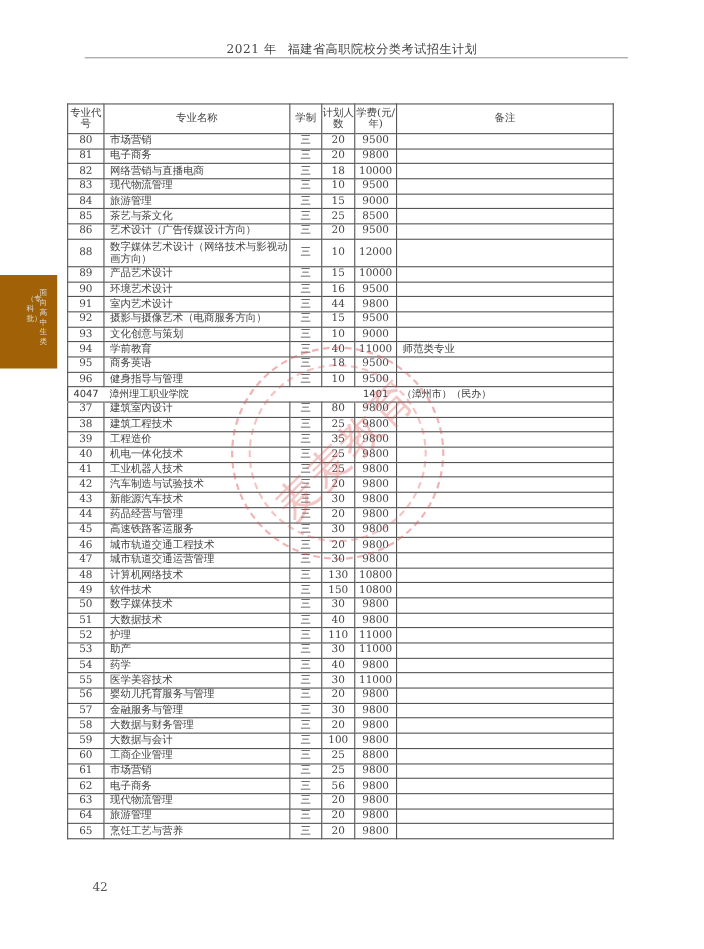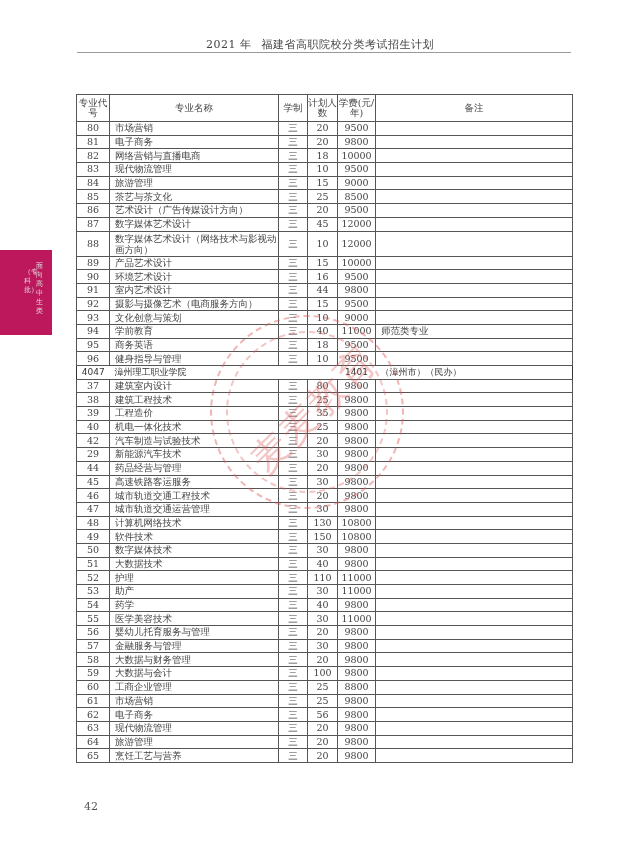--- a/index.html
+++ b/index.html
@@ -1,25 +1,25 @@
 <!DOCTYPE html>
 <html><head>
 <meta charset="utf-8">
 <style>
   html, body { margin:0; padding:0; }
   body { width:640px; height:863px; background:#ffffff; position:relative; overflow:hidden;
          font-family:"DejaVu Serif","Liberation Serif",serif; color:#333; }
   .header-title { position:absolute; left:0; width:640px; top:37px; text-align:center; font-size:11px; color:#444; letter-spacing:0.5px; }
   .header-title .yr { margin-right:10px; }
   .header-rule { position:absolute; left:77px; width:494px; top:52px; border-top:1px solid #999; }
-  .side-tab { position:absolute; left:0; top:250px; width:52px; height:85px; background:#be185d; }
+  .side-tab { position:absolute; left:0; top:250px; width:52px; height:85px; background:#a16207; }
   .side-tab .col { position:absolute; top:12px; width:10px; font-size:7px; line-height:9px; color:#ddd; font-family:"DejaVu Sans",sans-serif; }
   .side-tab .c1 { left:36px; }
   .side-tab .c2 { left:24px; top:18px; }
-  table.plan { position:absolute; left:76px; top:94px; width:496px; border-collapse:collapse; table-layout:fixed; font-size:9.5px; }
+  table.plan { position:absolute; left:61px; top:94px; width:496px; border-collapse:collapse; table-layout:fixed; font-size:9.5px; }
   table.plan td, table.plan th { border:1px solid #555; padding:0; height:12.7px; line-height:12px; color:#444; font-weight:normal; }
   table.plan th { font-size:9.5px; line-height:10px; height:26px; color:#444; }
   table.plan { border:1.5px solid #333; }
   .c-code { text-align:center; }
   .c-name { text-align:left; padding-left:5px !important; }
   .c-sys { text-align:center; }
   .c-num { text-align:center;margin-left:16px; }
   .c-fee { text-align:center; }
   .c-note { text-align:left; padding-left:5px !important; }
   tr.tall td { height:24px; line-height:11px; }
@@ -113,28 +113,20 @@
         <td class="c-note"></td>
       </tr>
       <tr>
         <td class="c-code">86</td>
         <td class="c-name">艺术设计（广告传媒设计方向）</td>
         <td class="c-sys">三</td>
         <td class="c-num">20</td>
         <td class="c-fee">9500</td>
         <td class="c-note"></td>
       </tr>
-      <tr>
-        <td class="c-code">87</td>
-        <td class="c-name">数字媒体艺术设计</td>
-        <td class="c-sys">三</td>
-        <td class="c-num">45</td>
-        <td class="c-fee">12000</td>
-        <td class="c-note"></td>
-      </tr>
       <tr class="tall">
         <td class="c-code">88</td>
         <td class="c-name">数字媒体艺术设计（网络技术与影视动画方向）</td>
         <td class="c-sys">三</td>
         <td class="c-num">10</td>
         <td class="c-fee">12000</td>
         <td class="c-note"></td>
       </tr>
       <tr>
         <td class="c-code">89</td>
@@ -236,29 +228,37 @@
       </tr>
       <tr>
         <td class="c-code">40</td>
         <td class="c-name">机电一体化技术</td>
         <td class="c-sys">三</td>
         <td class="c-num">25</td>
         <td class="c-fee">9800</td>
         <td class="c-note"></td>
       </tr>
       <tr>
+        <td class="c-code">41</td>
+        <td class="c-name">工业机器人技术</td>
+        <td class="c-sys">三</td>
+        <td class="c-num">25</td>
+        <td class="c-fee">9800</td>
+        <td class="c-note"></td>
+      </tr>
+      <tr>
         <td class="c-code">42</td>
         <td class="c-name">汽车制造与试验技术</td>
         <td class="c-sys">三</td>
         <td class="c-num">20</td>
         <td class="c-fee">9800</td>
         <td class="c-note"></td>
       </tr>
       <tr>
-        <td class="c-code">29</td>
+        <td class="c-code">43</td>
         <td class="c-name">新能源汽车技术</td>
         <td class="c-sys">三</td>
         <td class="c-num">30</td>
         <td class="c-fee">9800</td>
         <td class="c-note"></td>
       </tr>
       <tr>
         <td class="c-code">44</td>
         <td class="c-name">药品经营与管理</td>
         <td class="c-sys">三</td>

